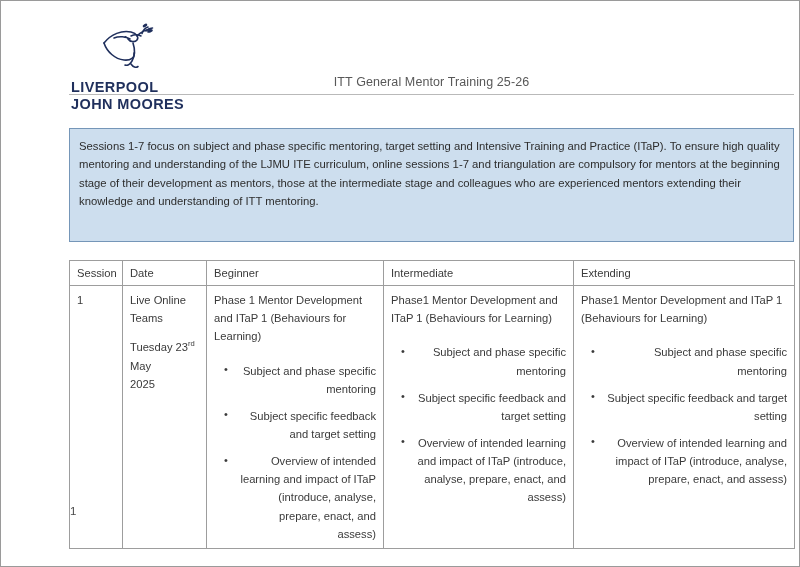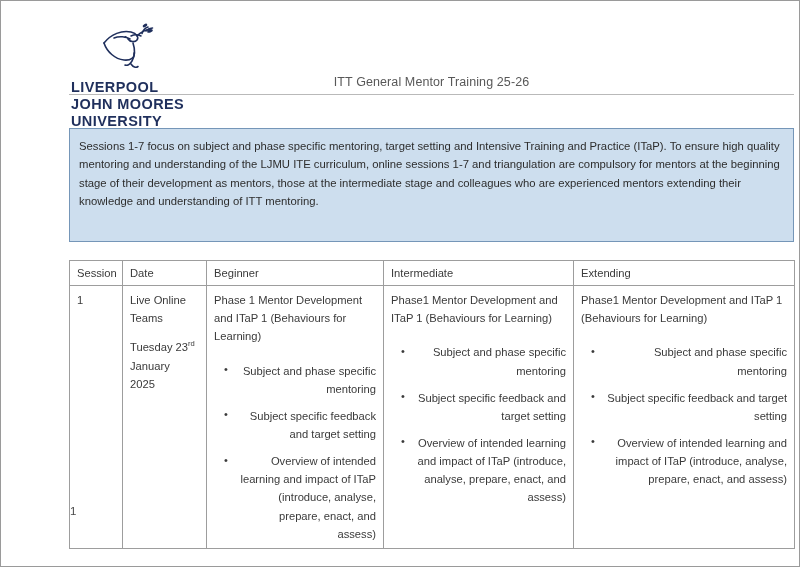--- a/index.html
+++ b/index.html
@@ -200,21 +200,20 @@
         <g fill="#1f2f5c">
           <ellipse cx="86" cy="9" rx="5" ry="3" transform="rotate(-28 86 9)"></ellipse>
           <ellipse cx="96" cy="20" rx="6" ry="3.2" transform="rotate(-18 96 20)"></ellipse>
           <circle cx="47" cy="32" r="2.2"></circle>
         </g>
       </svg>
     </span>
     <span class="logo-words">
       <span>LIVERPOOL</span>
       <span>JOHN MOORES</span>
-      <span>UNIVERSITY</span>
     </span>
   </div>
 
   <div class="doc-header">
     <div class="doc-header-text">ITT General Mentor Training 25-26</div>
     <div class="doc-header-rule"></div>
   </div>
 
 
   <div class="intro-box">
@@ -241,21 +240,21 @@
     <tbody>
       <tr class="body-row">
 
         <td>1</td>
 
         <td>
           <p class="date-line">Live Online</p>
           <p class="date-line">Teams</p>
           <div class="date-gap"></div>
           <p class="date-line"><span>Tuesday 23</span><sup>rd</sup></p>
-          <p class="date-line">January</p>
+          <p class="date-line">May</p>
           <p class="date-line">2025</p>
         </td>
 
         <td>
           <p class="cell-head">Phase 1 Mentor Development and ITaP 1 (Behaviours for Learning)</p>
           <ul class="bullets">
             <li>Subject and phase specific mentoring</li>
             <li>Subject specific feedback and target setting</li>
             <li>Overview of intended learning and impact of ITaP (introduce, analyse, prepare, enact, and assess)</li>
           </ul>

